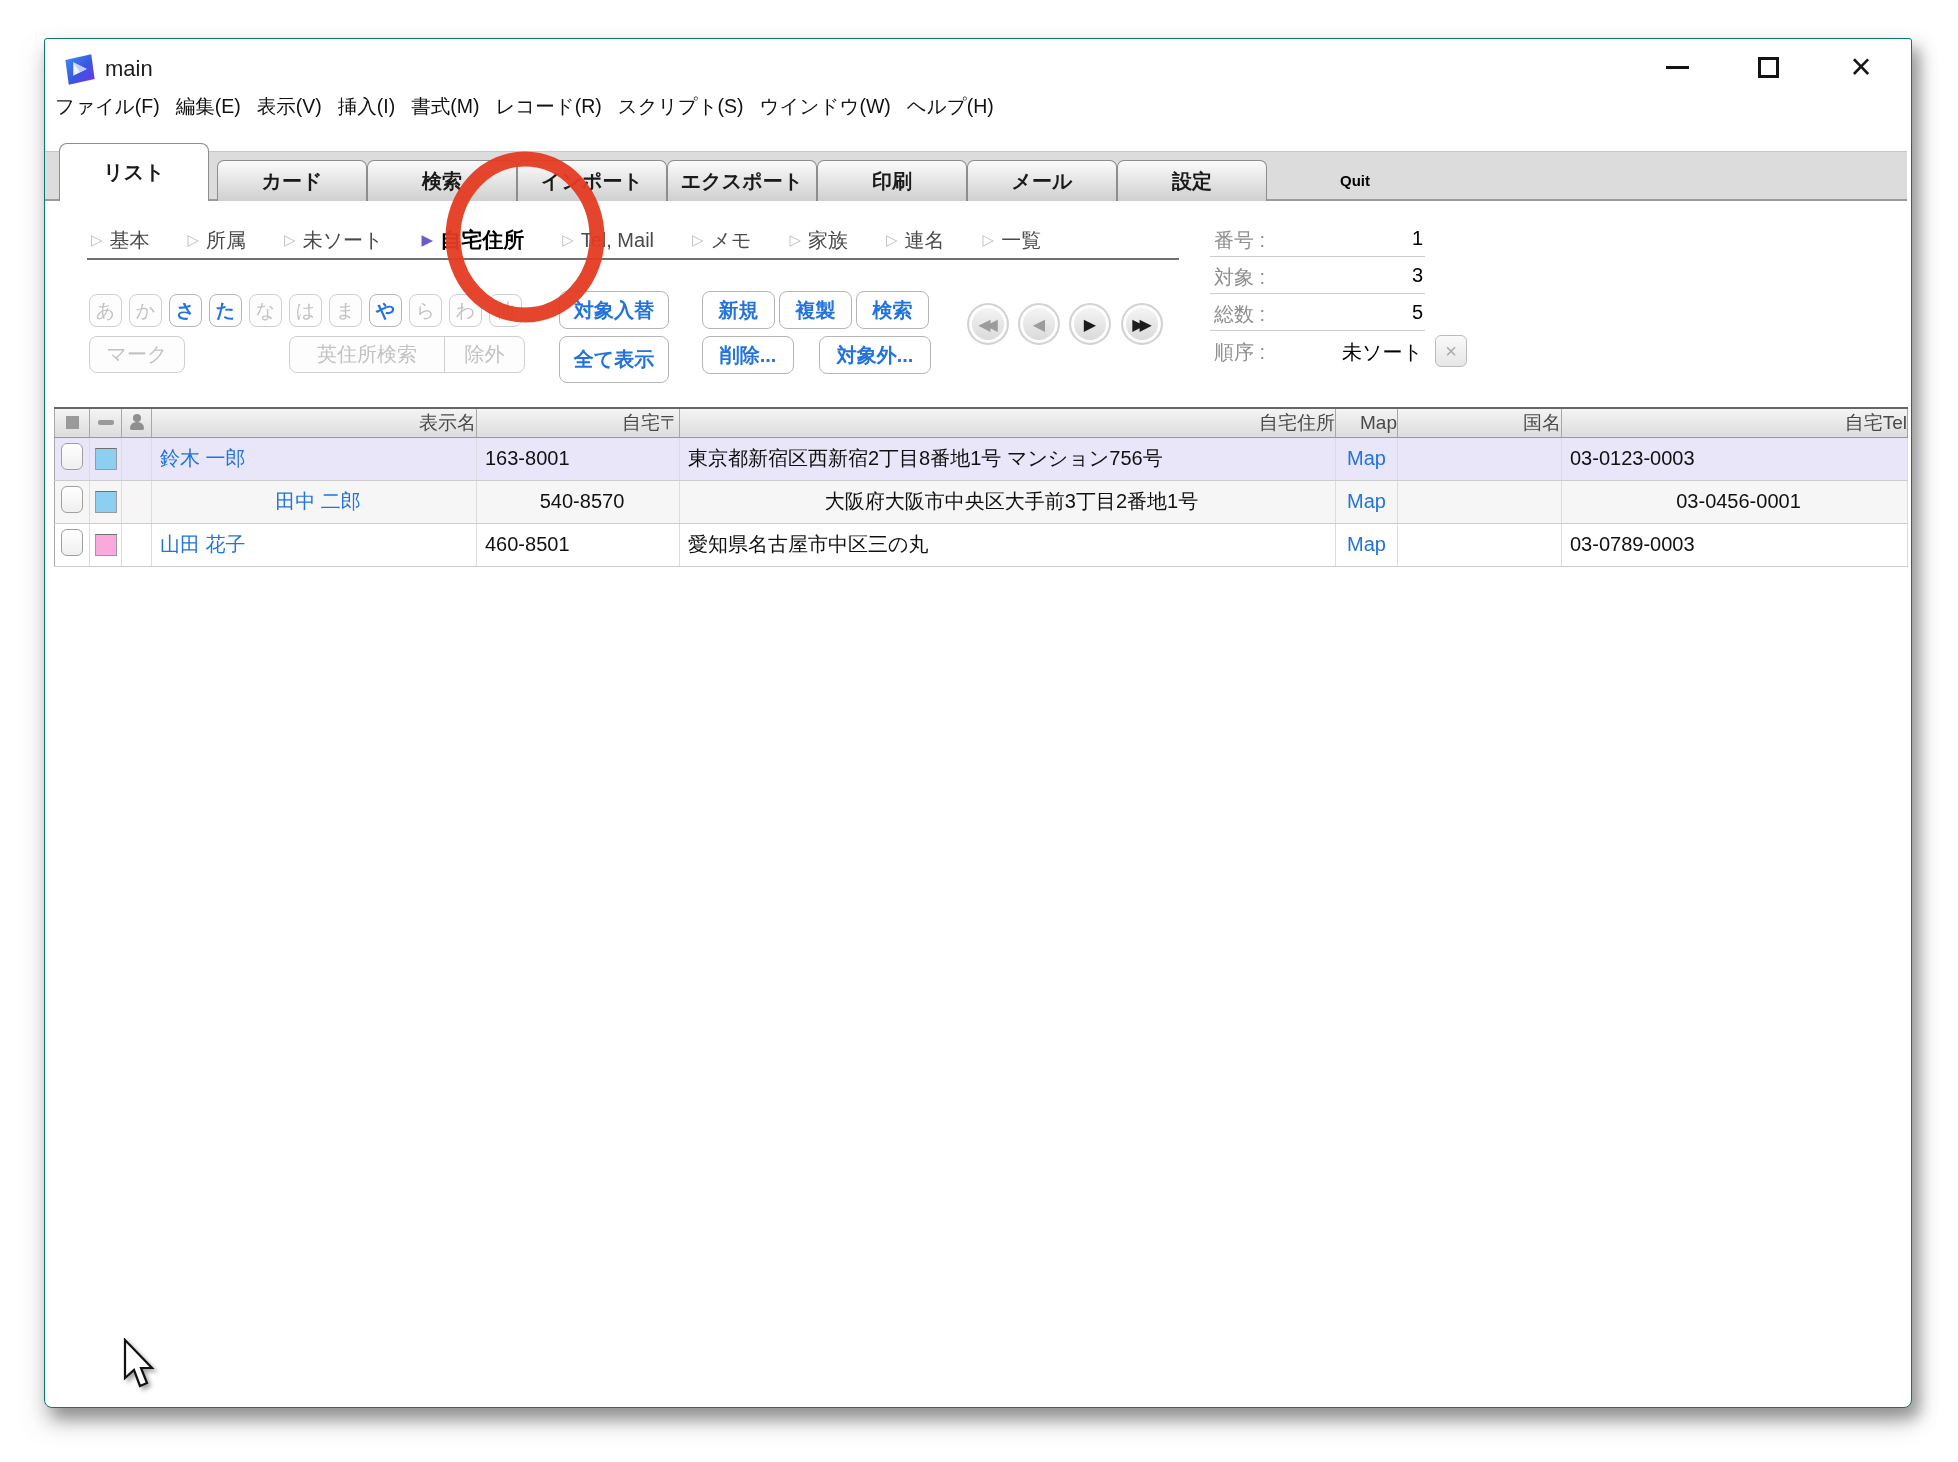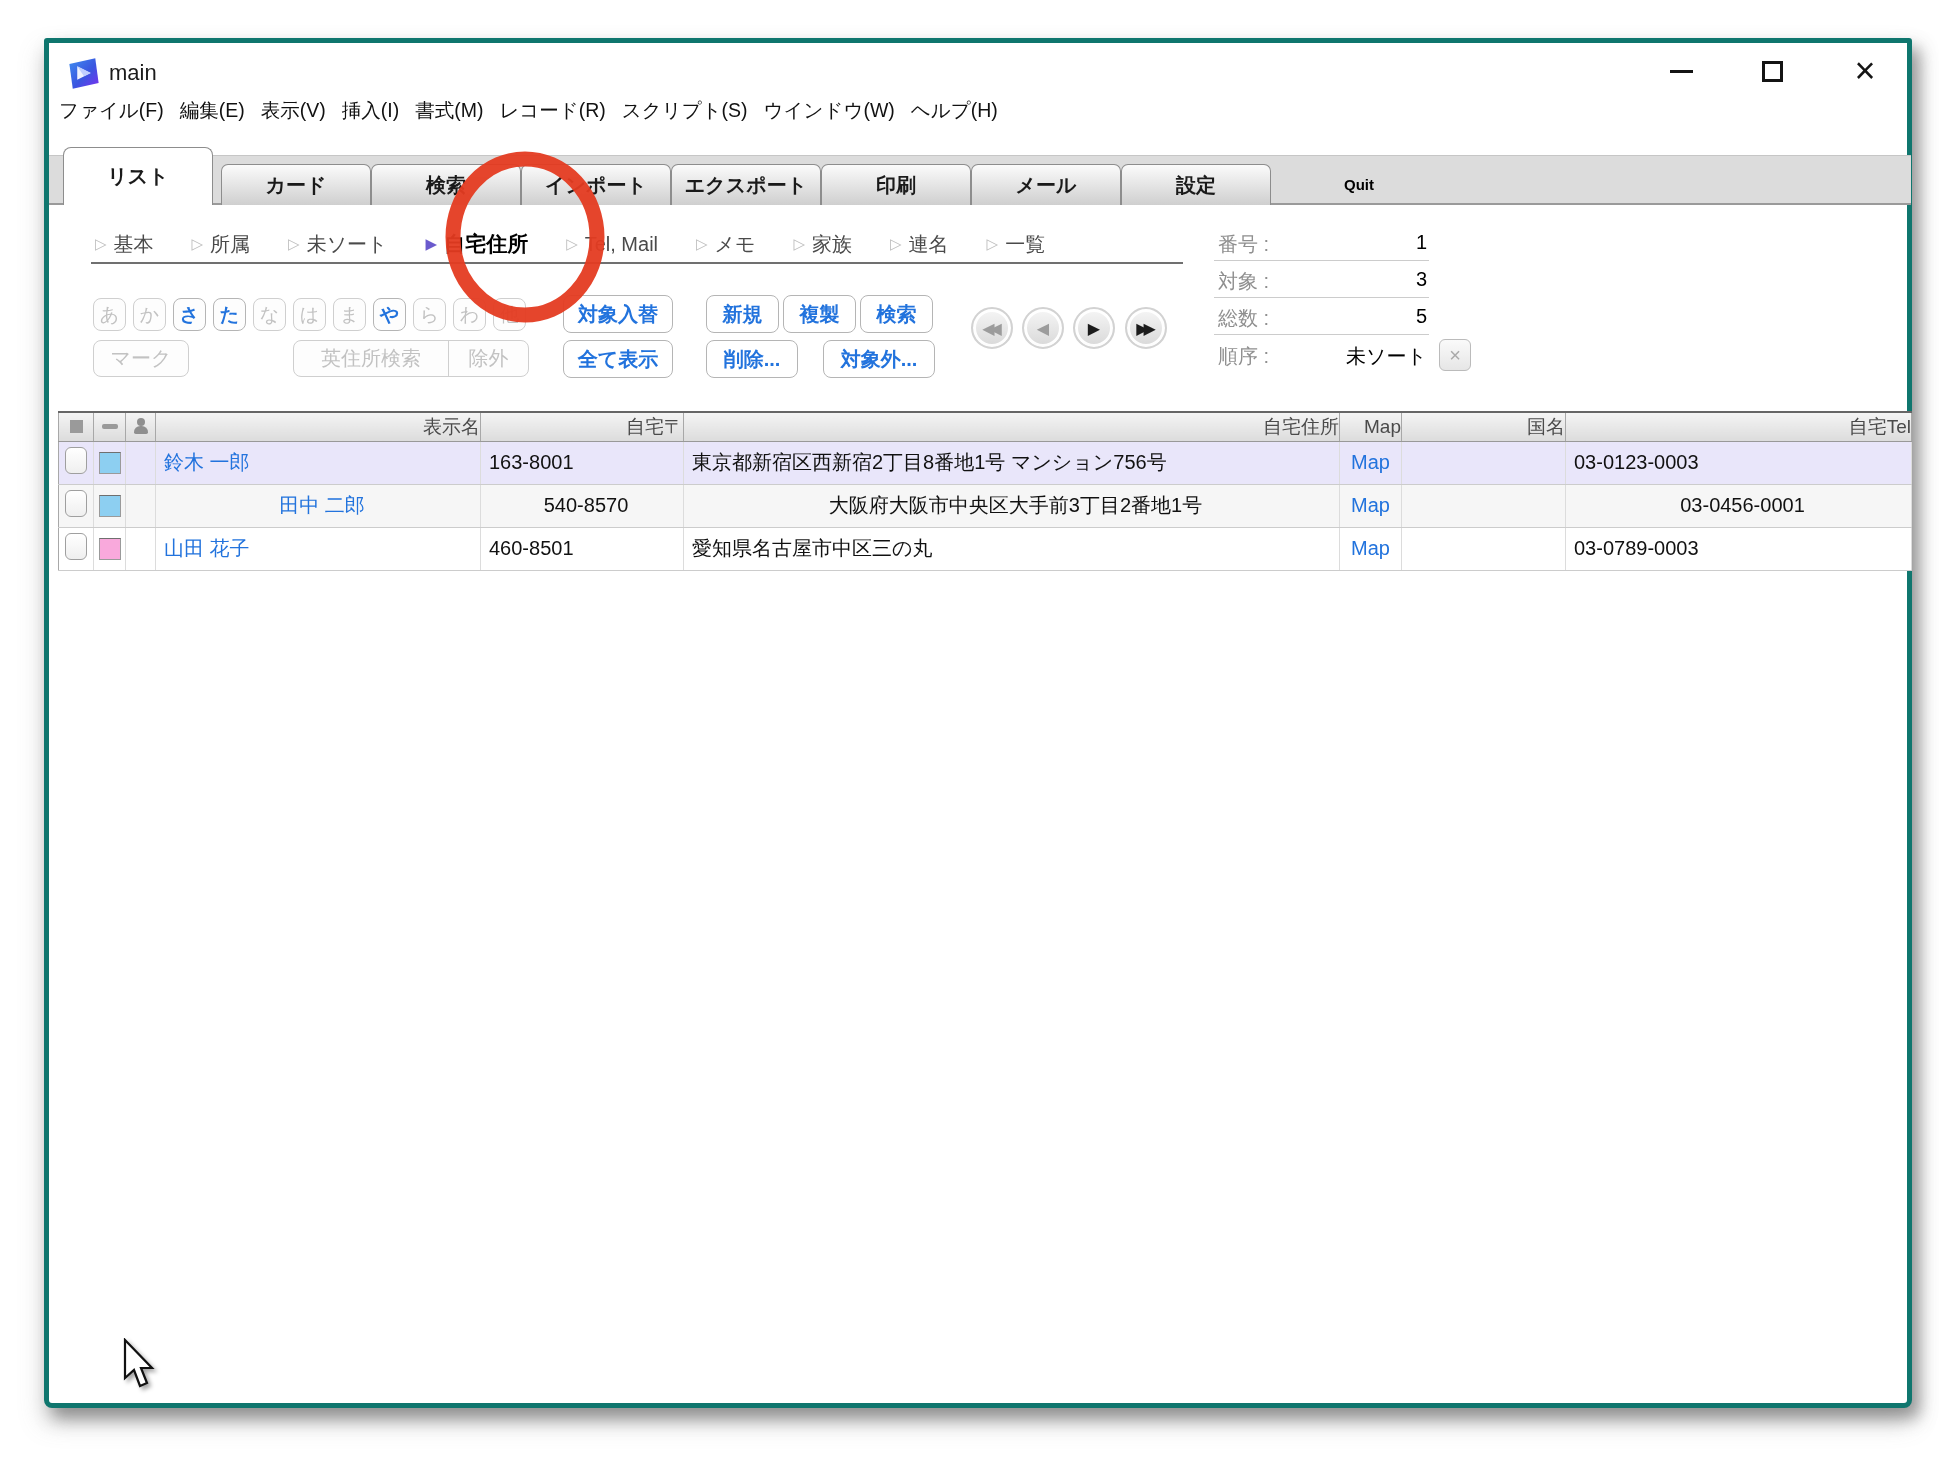--- a/index.html
+++ b/index.html
@@ -1,21 +1,21 @@
 <!DOCTYPE html>
 <html><head>
 <meta charset="utf-8">
 <style>
   * { margin:0; padding:0; box-sizing:border-box; }
   html,body { background:#fff; }
   body { font-family:"Liberation Sans","DejaVu Sans",sans-serif; }
   #page { position:relative; width:1958px; height:1462px; background:#fff; overflow:hidden; }
 
   .window { position:absolute; left:44px; top:38px; width:1868px; height:1370px;
-            background:#fff; border:5px solid #0f766e; border-radius:3px 3px 8px 8px;
+            background:#fff; border:1px solid #0f766e; border-radius:3px 3px 8px 8px;
             box-shadow:8px 10px 16px rgba(90,90,90,.55), 0 14px 24px rgba(120,120,120,.35);padding-left:16px; }
   .abs { position:absolute; }
 
   
   .title-text { font-size:22px; color:#1c1c1c; }
   .winctl { width:40px; height:40px; display:flex; align-items:center; justify-content:center;
             background:transparent; border:none; cursor:default; }
   .min-shape { width:23px; height:0; border-top:3px solid #141414; }
   .max-shape { width:21px; height:21px; border:3px solid #141414; background:#fff; }
   .close-glyph { font-size:36px; font-weight:300; color:#141414; line-height:1; }
@@ -231,21 +231,21 @@
       <button class="kana">他</button>
     </div>
 
     <button class="btn disabled" style="left:44px;top:297px;width:96px;height:37px">マーク</button>
     <div class="abs segmented">
       <span class="seg">英住所検索</span>
       <span class="seg">除外</span>
     </div>
 
     <button class="btn" style="left:514px;top:252px;width:110px;height:38px">対象入替</button>
-    <button class="btn" style="left:514px;top:297px;width:110px;height:38px">全て表示</button>
+    <button class="btn" style="left:514px;top:297px;width:110px;height:47px">全て表示</button>
     <button class="btn" style="left:657px;top:252px;width:73px;height:38px">新規</button>
     <button class="btn" style="left:734px;top:252px;width:73px;height:38px">複製</button>
     <button class="btn" style="left:811px;top:252px;width:73px;height:38px">検索</button>
     <button class="btn" style="left:657px;top:297px;width:92px;height:38px">削除...</button>
     <button class="btn" style="left:774px;top:297px;width:112px;height:38px">対象外...</button>
 
     <button class="navbtn disabled" style="left:922px;top:264px">
       <span class="g dbl">◀◀</span>
     </button>
     <button class="navbtn disabled" style="left:973px;top:264px">

